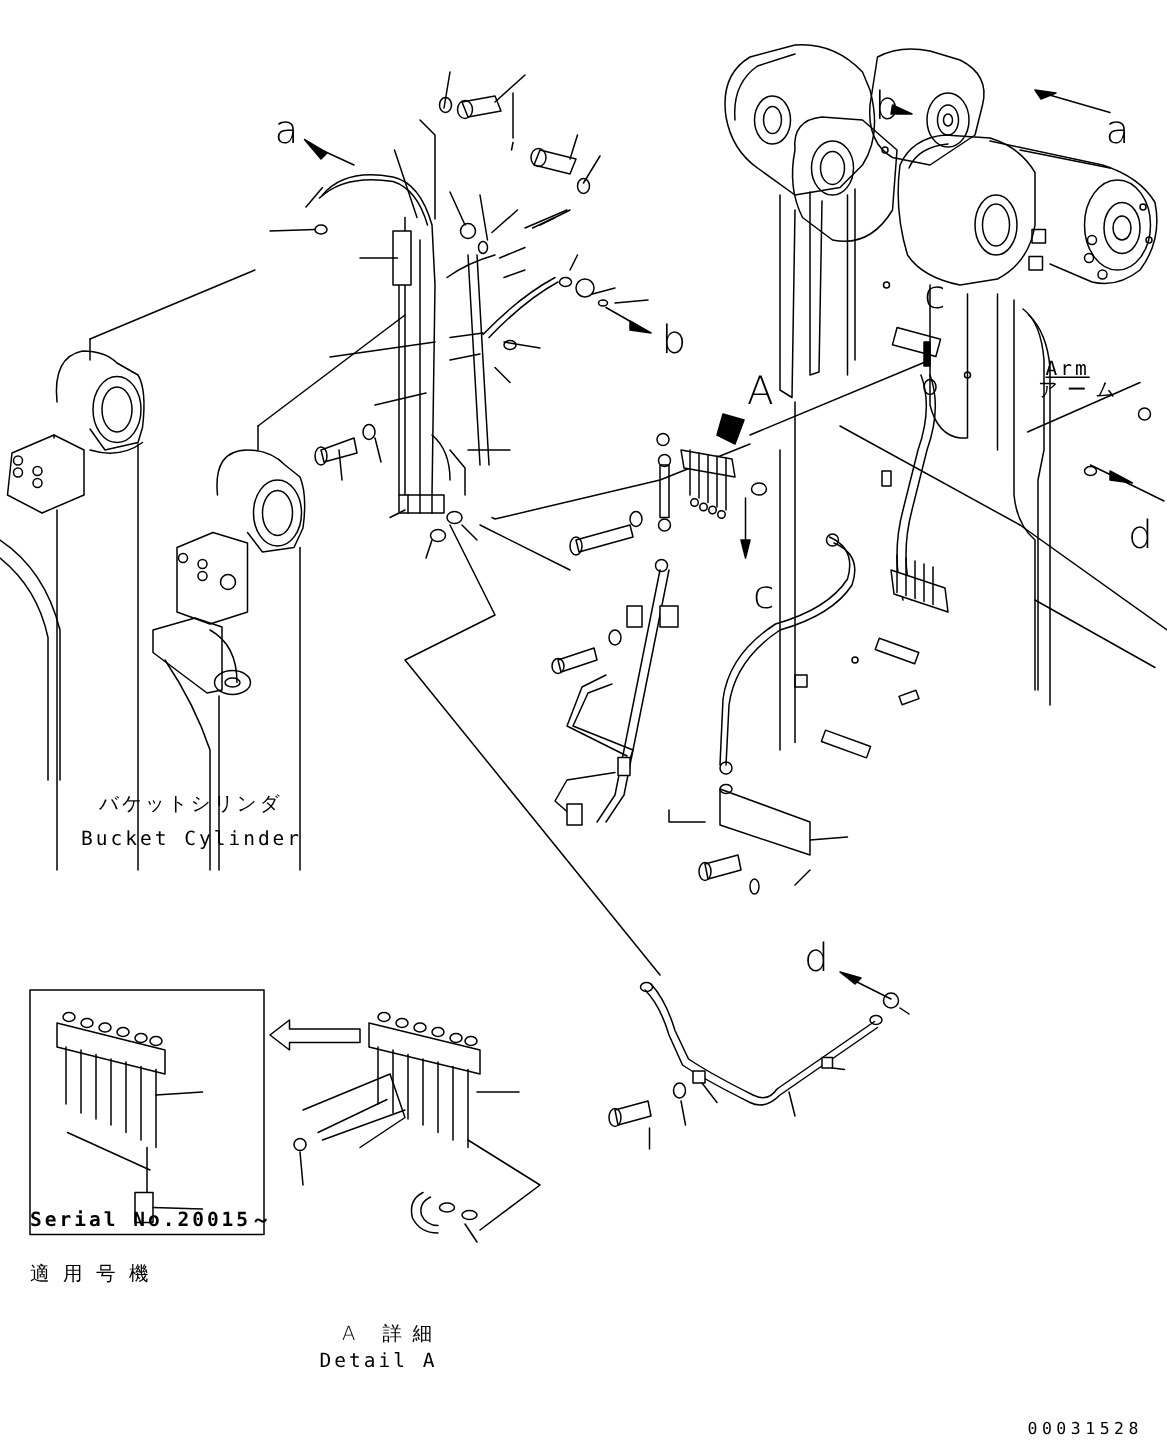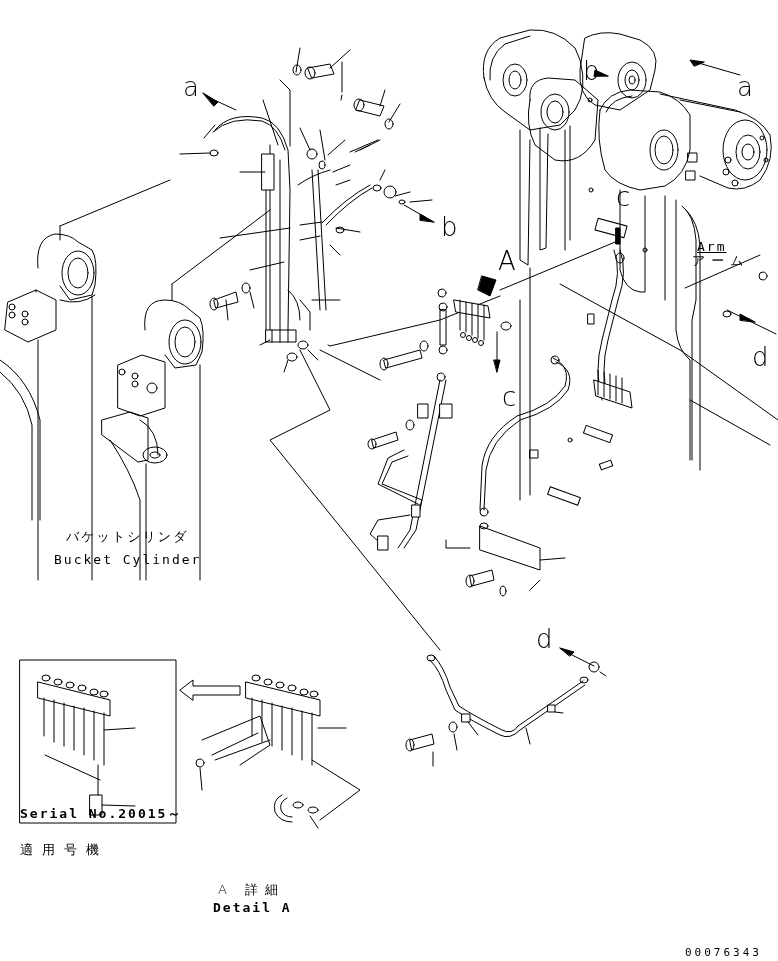--- a/index.html
+++ b/index.html
@@ -380,16 +380,16 @@
 
 <div class="lbl cap-jp" style="left:692px;top:222px;margin-top:32px;">アーム</div>
 <div class="lbl cap" style="left:697px;top:240px;text-decoration:underline;">Arm</div>
 
 <div class="lbl cap-jp" style="left:66px;top:508px;letter-spacing:2px;margin-top:22px;">バケットシリンダ</div>
 <div class="lbl cap" style="left:54px;top:553px;">Bucket Cylinder</div>
 
 <div class="lbl cap-jp" style="left:20px;top:831px;letter-spacing:9px;margin-top:12px;">適用号機</div>
 <div class="lbl cap" style="left:20px;top:807px;font-weight:bold;">Serial No.20015～</div>
 
-<div class="lbl cap-jp" style="left:218px;top:883px;letter-spacing:7px;">A 詳細</div>
-<div class="lbl cap" style="left:213px;top:901px;font-weight:bold;">Detail A</div>
-
-<div class="lbl docno" style="left:685px;top:947px;">00076343</div>
+<div class="lbl cap-jp" style="left:228px;top:883px;letter-spacing:7px;">A 詳細</div>
+<div class="lbl cap" style="left:213px;top:901px;">Detail A</div>
+
+<div class="lbl docno" style="left:685px;top:947px;">00031528</div>
 
 </body></html>

